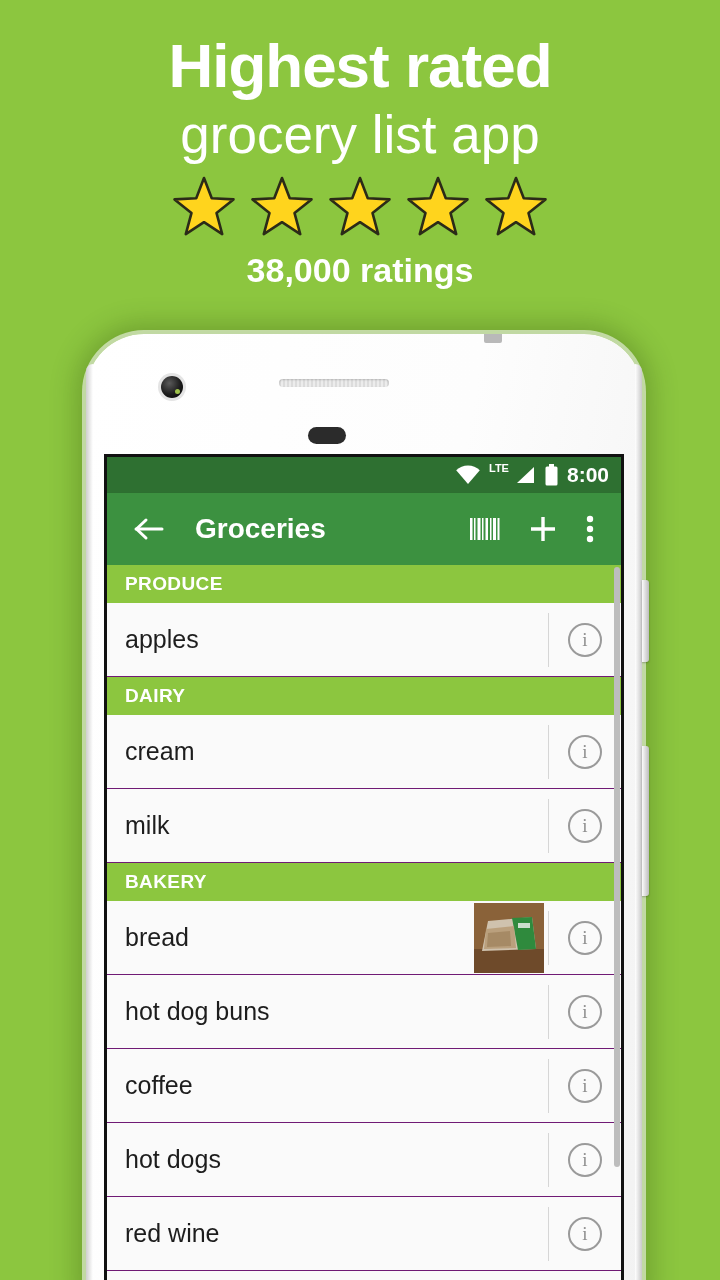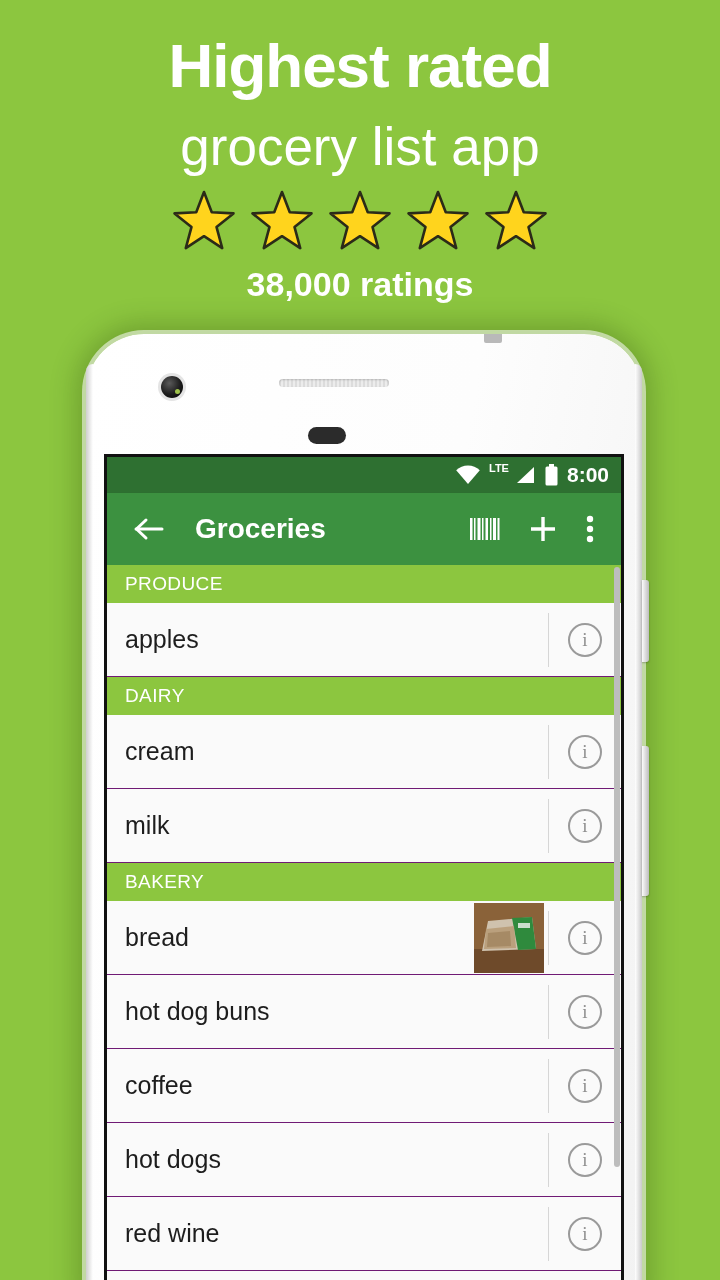--- a/index.html
+++ b/index.html
@@ -26,21 +26,21 @@
   .promo-title {
     margin: 0;
     padding-top: 33px;
     font-size: 62px;
     font-weight: bold;
     color: #ffffff;
     letter-spacing: -1px;
     line-height: 1.08;
   }
   .promo-sub {
-    margin: 12px;
+    margin: 0;
     padding-top: 6px;
     font-size: 53px;
     font-weight: 300;
     color: #ffffff;
     letter-spacing: 0px;
     line-height: 1.1;
   }
   .stars {
     margin-top: 10px;
     height: 70px;
@@ -205,21 +205,21 @@
   .list {
     position: relative;
     height: 732px;
     background: #fafafa;
     overflow: hidden;
   }
   .cat-header {
     background: #8CC63F;
     color: #fff;
     font-size: 19px;
-    font-weight: normal;
+    font-weight: bold;
     letter-spacing: 0.4px;
     padding: 8px 0 8px 18px;
     height: 22px;
     line-height: 22px;
     box-sizing: content-box;
   }
   .item-row {
     position: relative;
     height: 73px;
     background: #fafafa;

